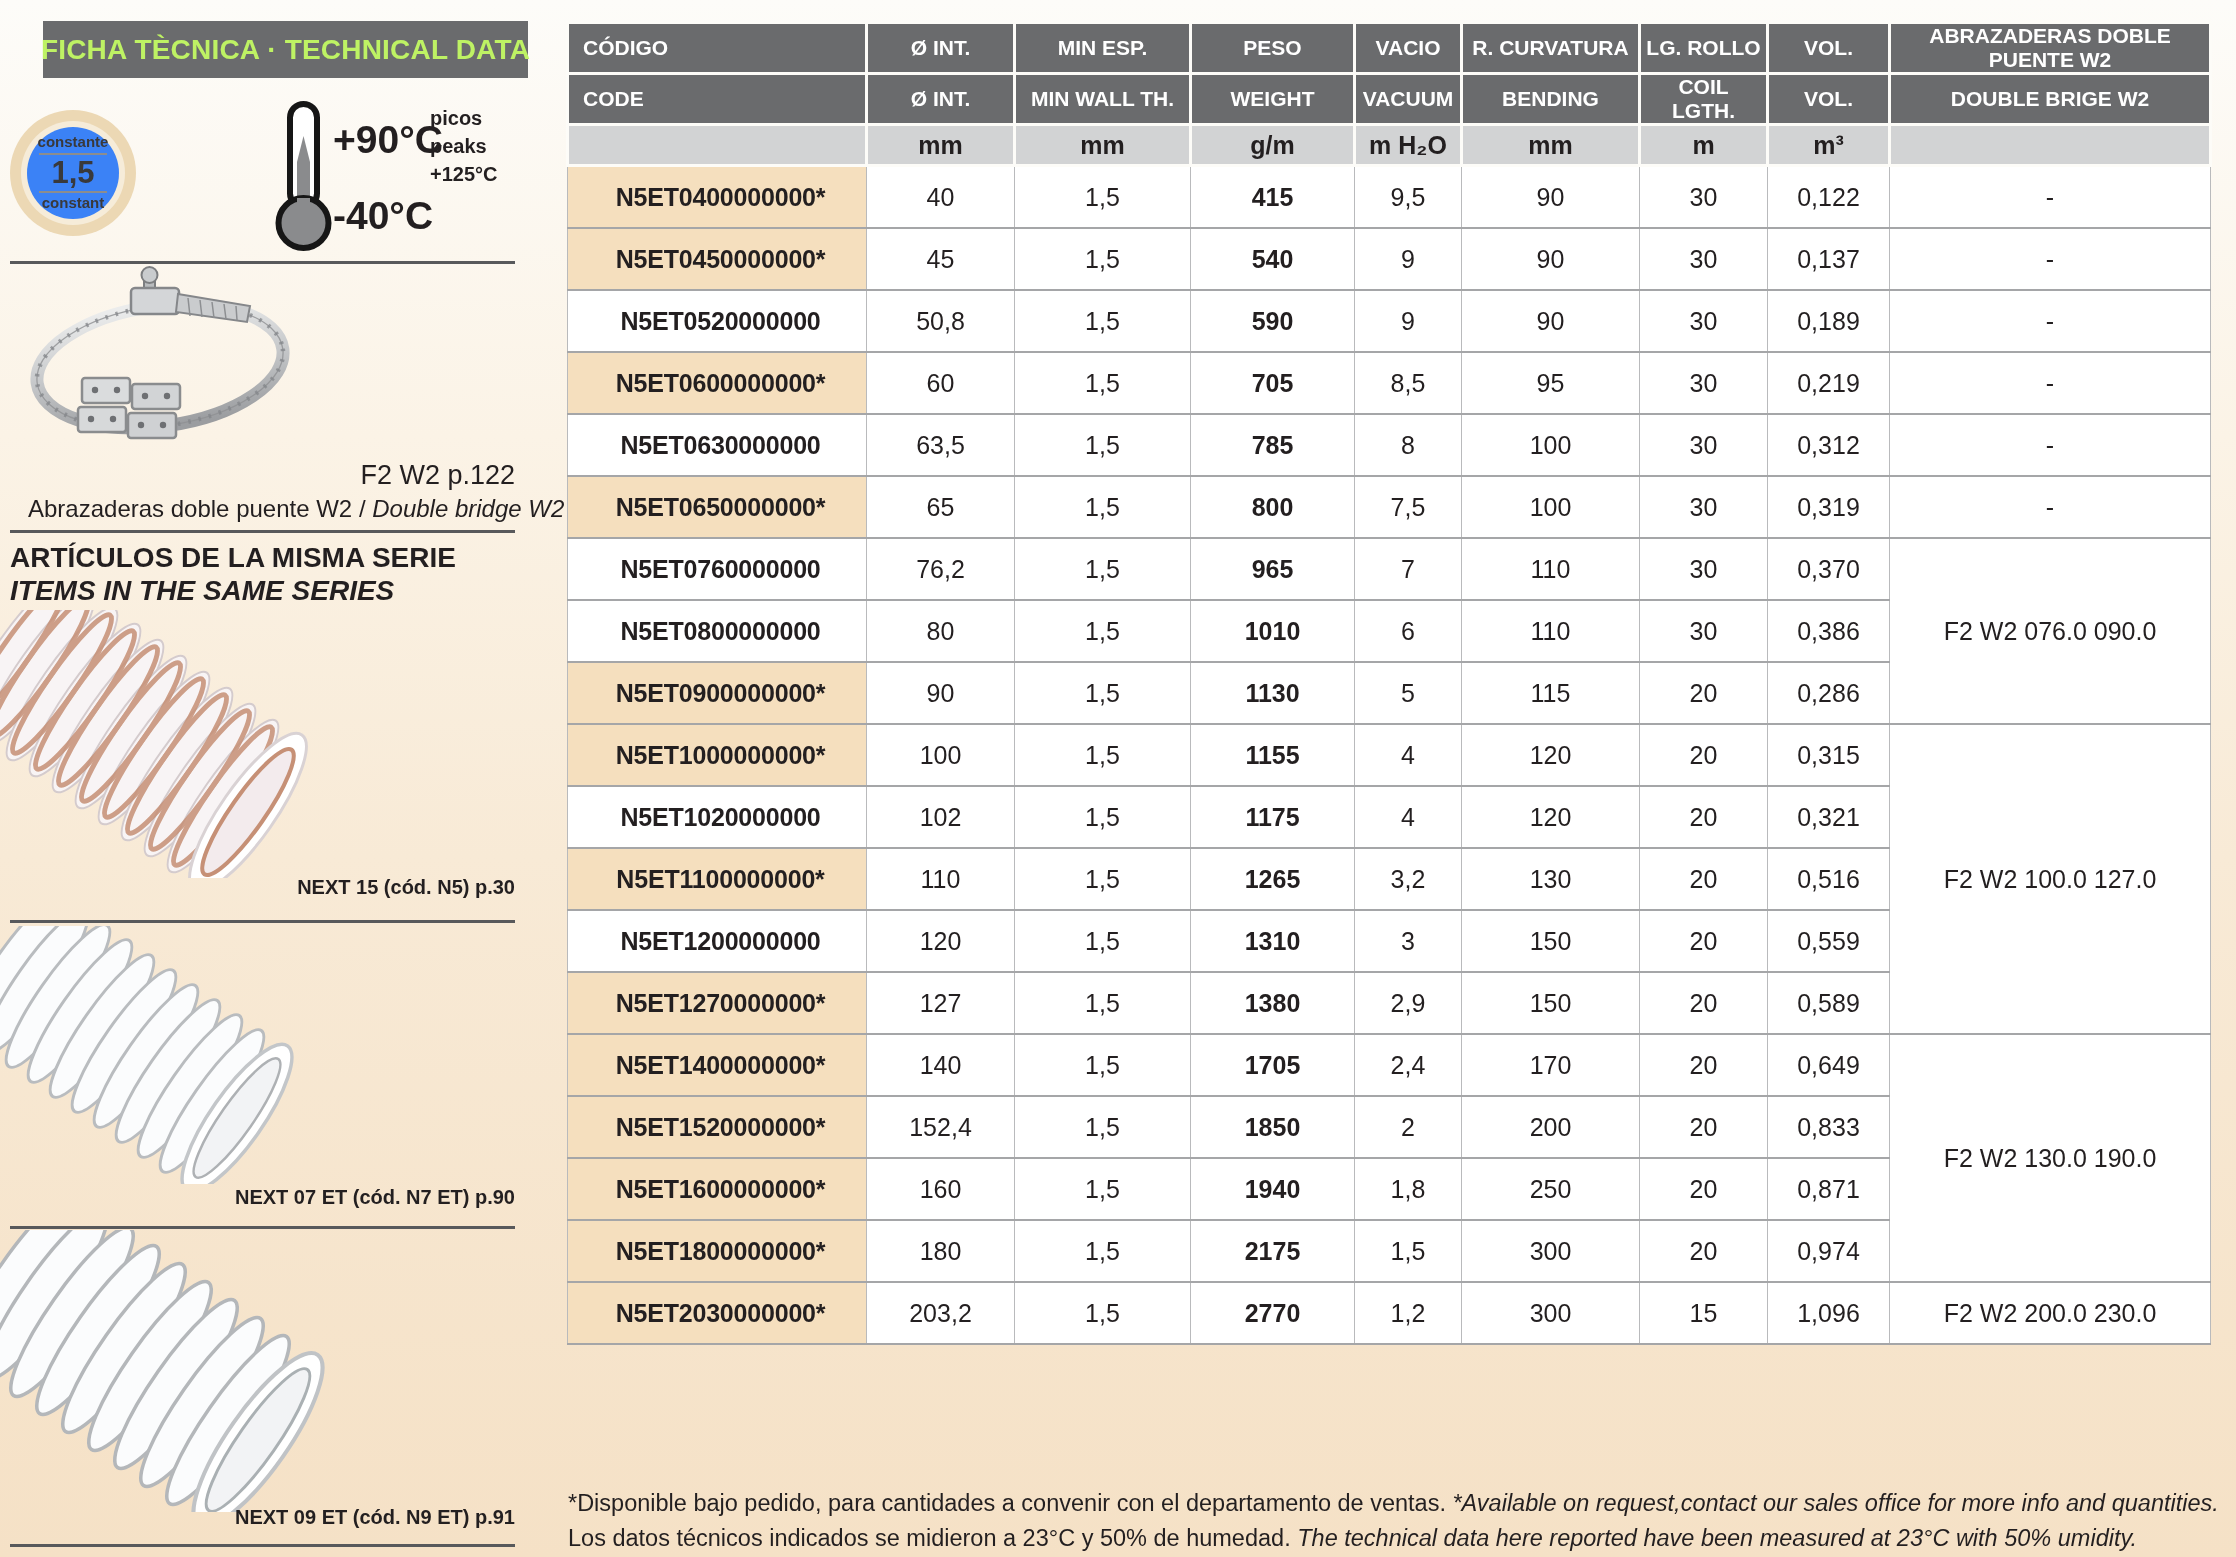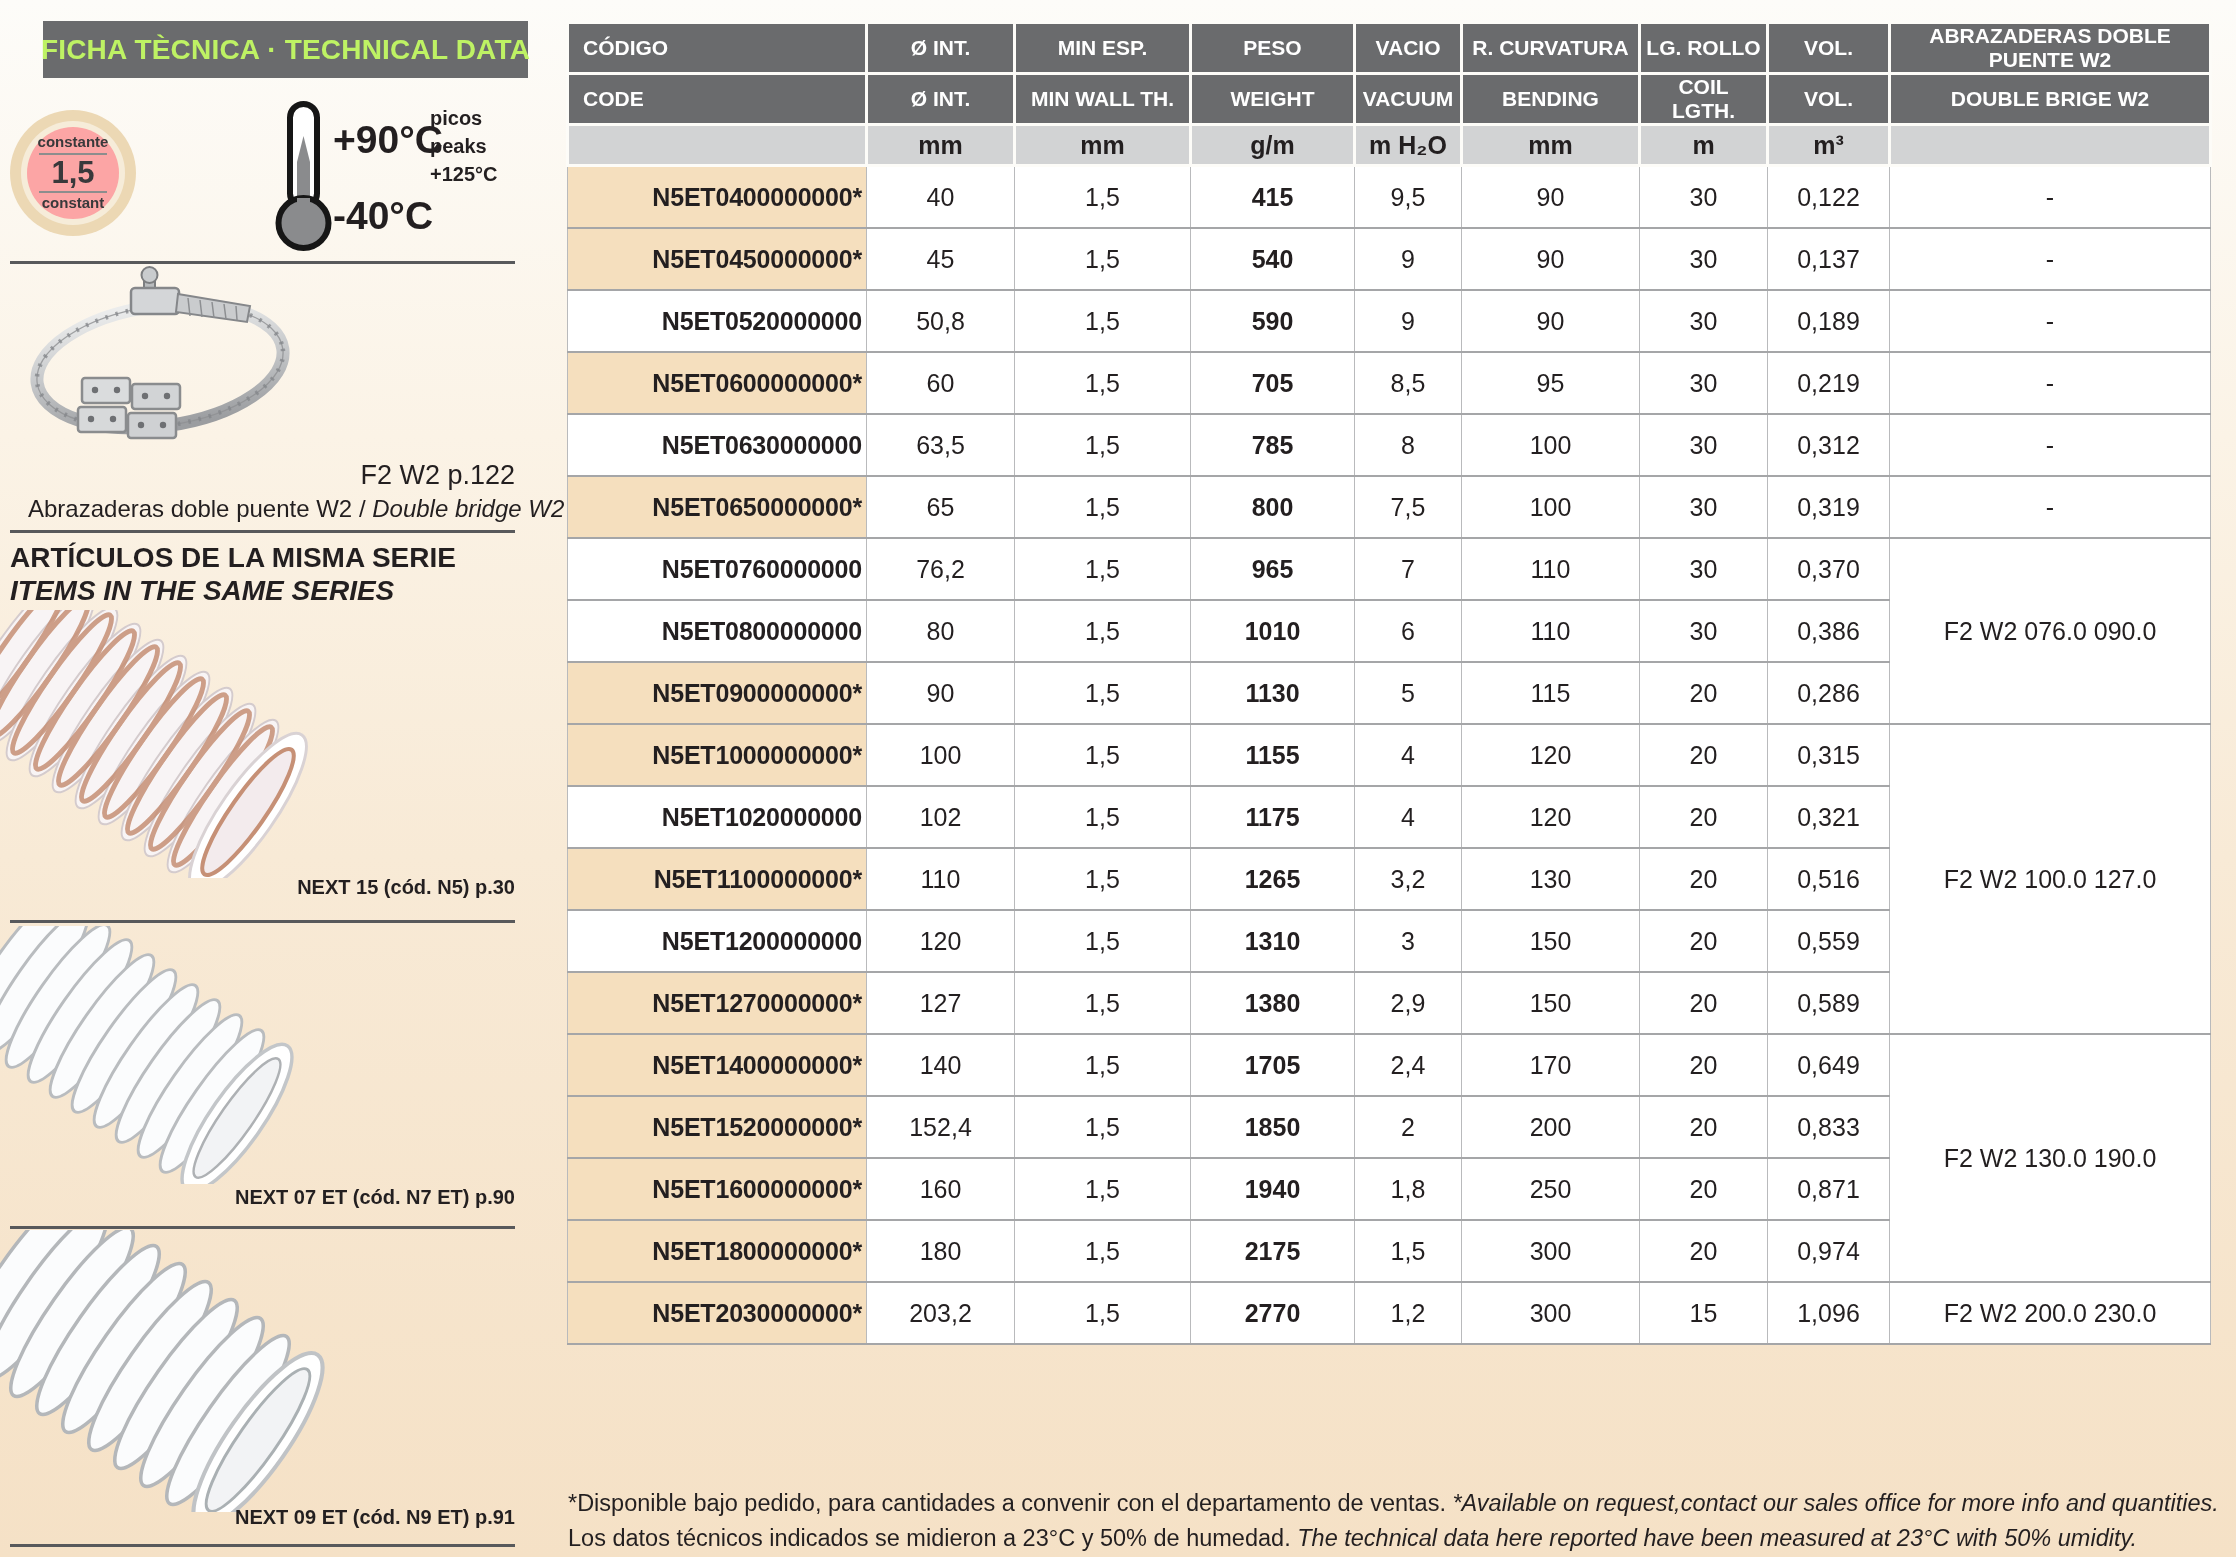--- a/index.html
+++ b/index.html
@@ -7,21 +7,21 @@
     background:linear-gradient(180deg,#fdfcf9 0%,#fbf3e6 28%,#f8ead6 55%,#f5e1c6 100%);
     font-family:"Liberation Sans",sans-serif;color:#231f20;}
   
   .banner{position:absolute;left:43px;top:21px;width:485px;height:57px;background:#6a6b6d;
     color:#bef264;display:flex;align-items:center;justify-content:center;
     font-weight:bold;font-size:28px;letter-spacing:.2px;white-space:nowrap;}
   .badge{position:absolute;left:10px;top:110px;width:126px;height:126px;border-radius:50%;
     background:#ecd8b4;display:flex;align-items:center;justify-content:center;}
   .badge-mid{width:104px;height:104px;border-radius:50%;background:#f6ecd9;
     display:flex;align-items:center;justify-content:center;}
-  .badge-inner{width:92px;height:92px;border-radius:50%;background:#fca5a5;
+  .badge-inner{width:92px;height:92px;border-radius:50%;background:#3b82f6;
     display:flex;flex-direction:column;align-items:center;justify-content:center;color:#39393b;}
   .badge-inner .sm{font-size:15px;font-weight:bold;line-height:1.1;}
   .badge-inner .lg{font-size:31px;font-weight:bold;line-height:1.05;}
   .badge-line{width:68px;height:2px;background:#8d8d8d;margin:2px 0;}
   .thermo{position:absolute;left:252px;top:100px;}
   .temp-max{position:absolute;left:333px;top:118px;font-size:39px;font-weight:bold;}
   .temp-peaks{position:absolute;left:430px;top:104px;font-size:20px;font-weight:bold;line-height:1.4;}
   .temp-min{position:absolute;left:333px;top:194px;font-size:39px;font-weight:bold;}
   .divider{position:absolute;left:10px;width:505px;height:3px;background:#58595b;}
   .clamp-svg{position:absolute;left:18px;top:266px;}
@@ -34,21 +34,21 @@
   
   .spec-table{position:absolute;left:566px;top:21px;border-collapse:collapse;table-layout:fixed;}
   .spec-table thead td{background:#6a6b6d;color:#fff;font-weight:bold;font-size:21px;
     border:3px solid #fdfcf8;text-align:center;vertical-align:middle;height:31px;padding:0 4px;}
   .spec-table thead td.first{text-align:left;padding-left:14px;}
   .spec-table thead tr.unit-row td{background:#d2d3d4;color:#231f20;font-size:25px;height:38px;}
   .spec-table tbody td{background:#fff;height:60px;font-size:25px;text-align:center;
     vertical-align:middle;padding:0 4px;
     border-left:1px solid #b9babc;border-right:1px solid #b9babc;
     border-top:2px solid #a5a6a8;border-bottom:2px solid #a5a6a8;}
-  .spec-table tbody td.code-cell{text-align:right;padding-left:11px;font-weight:bold;letter-spacing:-.2px;}
+  .spec-table tbody td.code-cell{text-align:center;padding-left:11px;font-weight:bold;letter-spacing:-.2px;}
   .spec-table tbody td.starred{background:#f5dfbe;}
   .spec-table tbody td.weight-cell{font-weight:bold;}
   
   .footnote{position:absolute;left:568px;top:1486px;width:1665px;font-size:23.5px;line-height:1.5;}
   .footnote em{font-style:italic;}
 </style>
 </head>
 <body>
 
 <div class="page">

